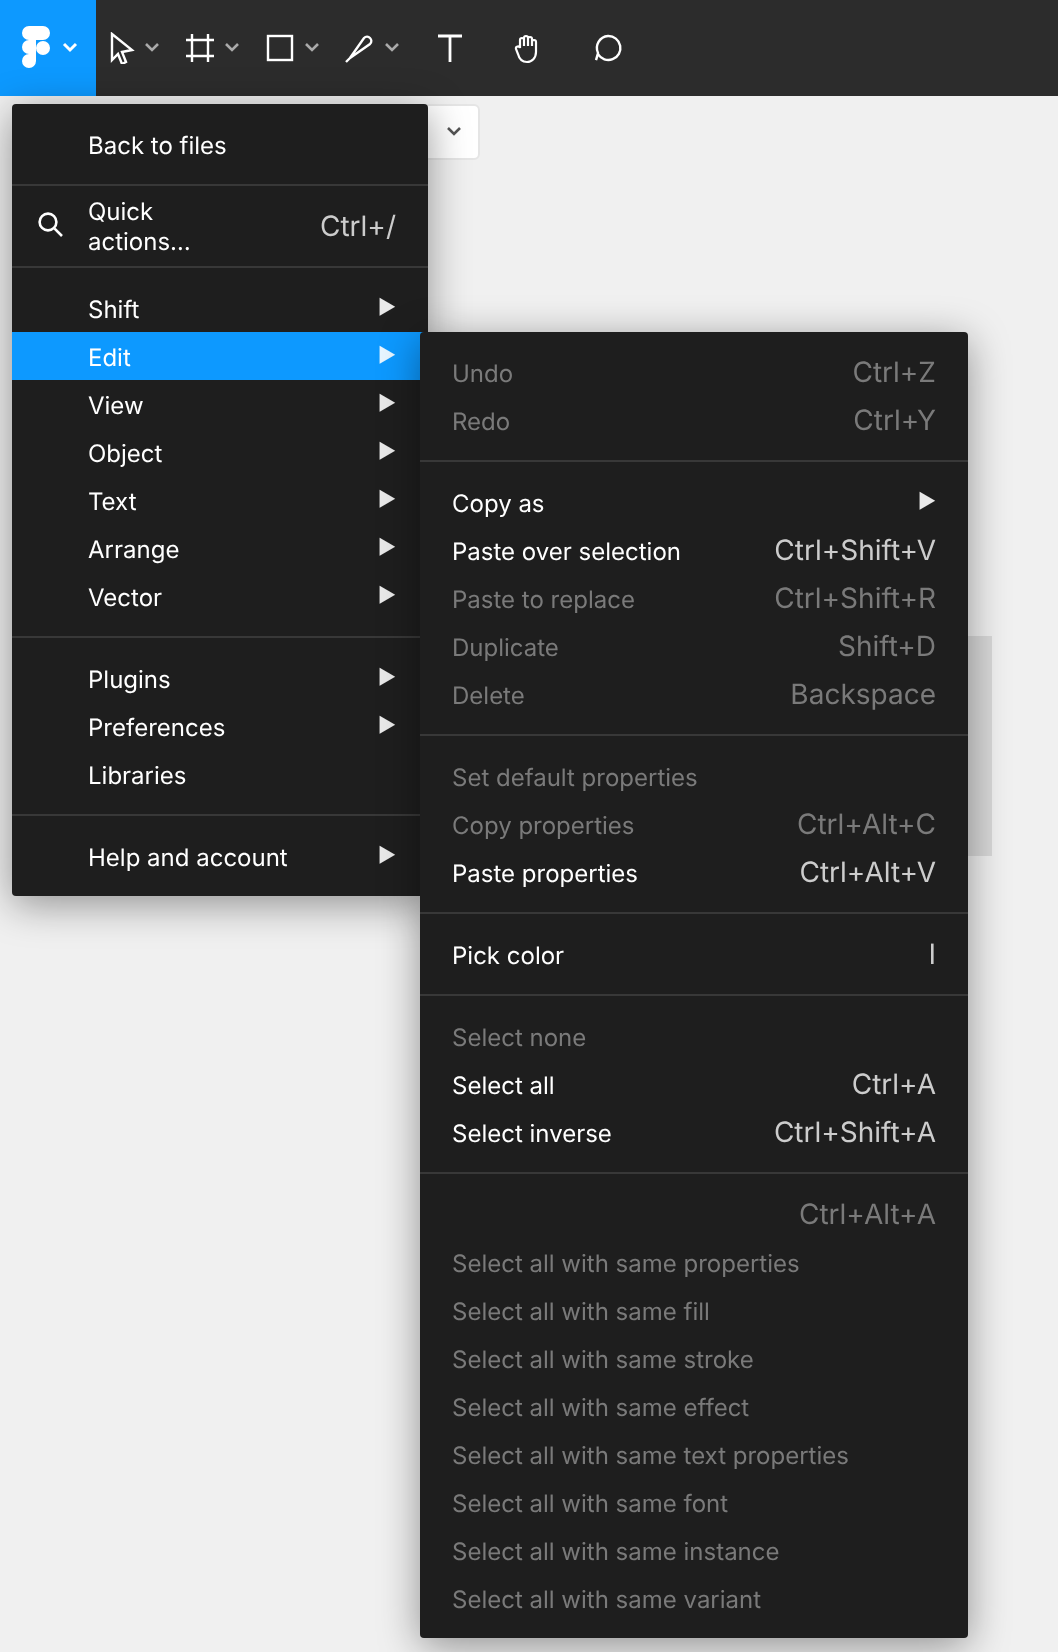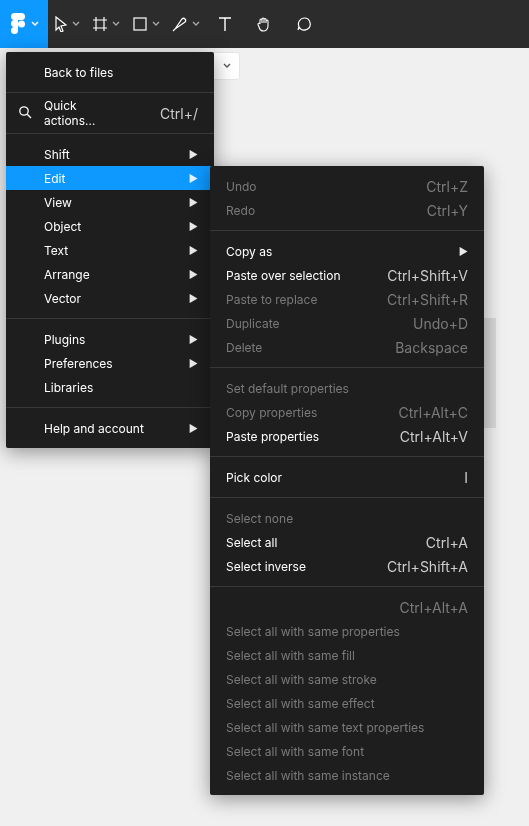--- a/index.html
+++ b/index.html
@@ -220,21 +220,21 @@
   <div class="menu-item">
       <span>Paste over selection</span>
       <span class="shortcut">Ctrl+Shift+V</span>
     </div>
   <div class="menu-item dim">
       <span>Paste to replace</span>
       <span class="shortcut">Ctrl+Shift+R</span>
     </div>
   <div class="menu-item dim">
       <span>Duplicate</span>
-      <span class="shortcut">Undo+D</span>
+      <span class="shortcut">Shift+D</span>
     </div>
   <div class="menu-item dim">
       <span>Delete</span>
       <span class="shortcut">Backspace</span>
     </div>
   <div class="menu-sep"></div>
   <div class="menu-item dim">
       <span>Set default properties</span>
     </div>
   <div class="menu-item dim">
@@ -280,13 +280,16 @@
     </div>
   <div class="menu-item dim">
       <span>Select all with same text properties</span>
     </div>
   <div class="menu-item dim">
       <span>Select all with same font</span>
     </div>
   <div class="menu-item dim">
       <span>Select all with same instance</span>
     </div>
+  <div class="menu-item dim">
+      <span>Select all with same variant</span>
+    </div>
 </div>
 
 </body></html>

